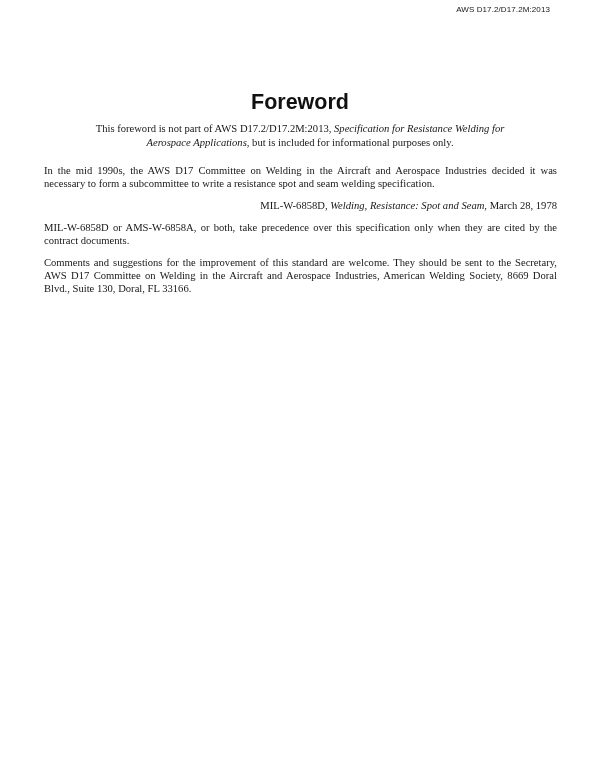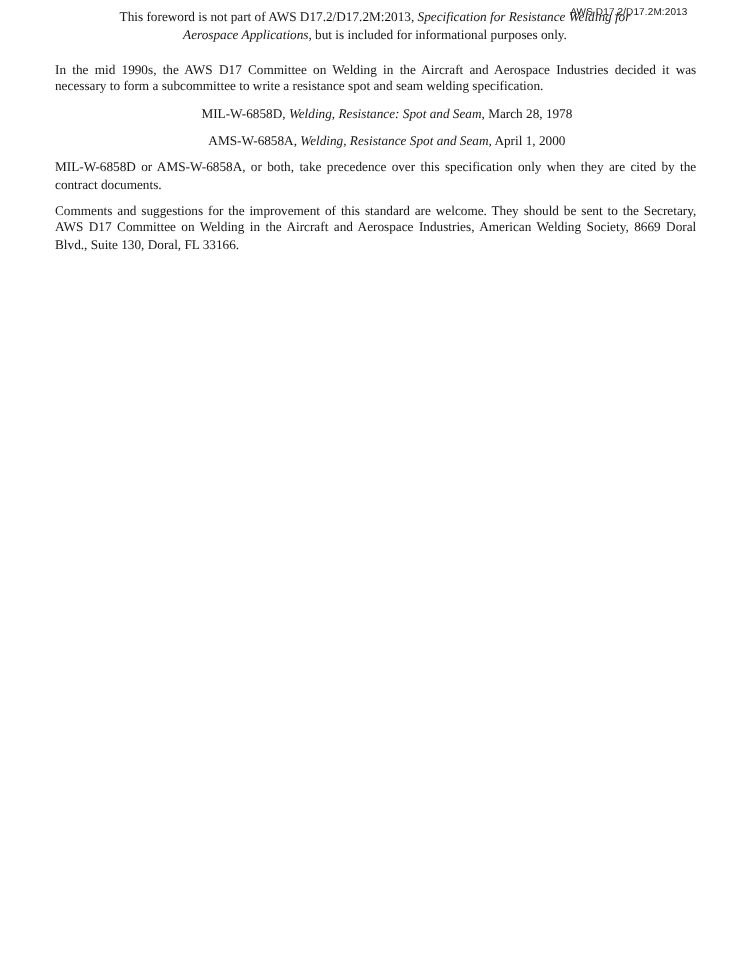--- a/index.html
+++ b/index.html
@@ -51,44 +51,44 @@
     font-size: 10.6px;
     line-height: 13.2px;
   }
   .content p.body {
     text-align: justify;
     hyphens: auto;
     -webkit-hyphens: auto;
   }
   .content p.reference {
     margin-left: 18px;
-    text-align: center;
+    text-align: right;
   }
   .it { font-style: italic; }
   .ul { text-decoration: underline; text-underline-offset: 1.5px; text-decoration-thickness: 0.8px; }
   .footer {
     position: absolute;
     bottom: 7px;
     left: 0;
     right: 0;
     text-align: center;
     font-size: 10px;
     color: #161616;
   }
 </style>
 </head>
 <body>
 
 <div class="page">
   <div class="doc-header">AWS D17.2/D17.2M:2013</div>
 
+  <h1 class="title">Foreword</h1>
 
   <p class="intro"><span>This foreword is not part of AWS D17.2/D17.2M:2013, </span><span class="it">Specification for Resistance Welding for Aerospace Applications</span><span>, but is included for informational purposes only.</span></p>
 
   <div class="content">
       <p class="body"><span>In the mid 1990s, the AWS D17 Committee on Welding in the Aircraft and Aerospace Industries decided it was necessary to form a subcommittee to write a resistance spot and seam welding specification.</span></p>
       <p class="reference"><span>MIL-W-6858D, </span><span class="it">Welding, Resistance: Spot and Seam</span><span>, March 28, 1978</span></p>
-      <p class="reference"><span>AMS-W-6858A, </span><span class="it">Welding, Resistance Spot and Seam</span><span>, April 1, 2000</span></p>
       <p class="body"><span>MIL-W-6858D or AMS-W-6858A, or both, take precedence over this specification only when they are cited by the contract documents.</span></p>
       <p class="body"><span>Comments and suggestions for the improvement of this standard are welcome. They should be sent to the Secretary, AWS D17 Committee on Welding in the Aircraft and Aerospace Industries, American Welding Society, 8669 Doral Blvd., Suite 130, Doral, FL 33166.</span></p>
     </div>
 
 </div>
 
 </body></html>

